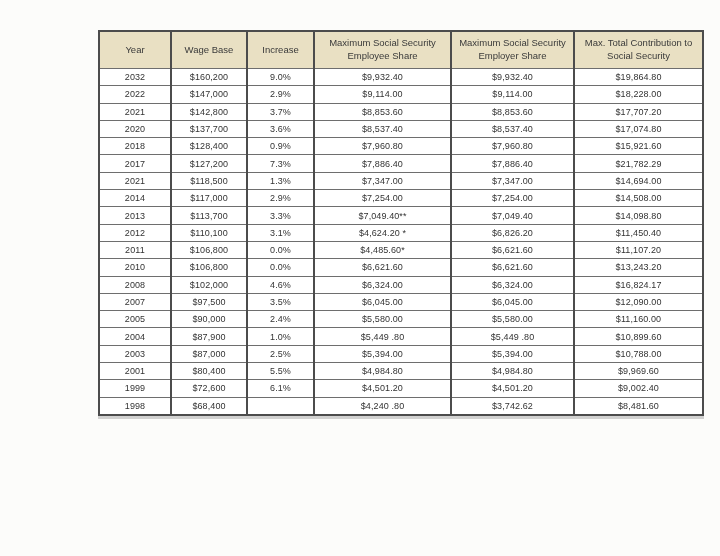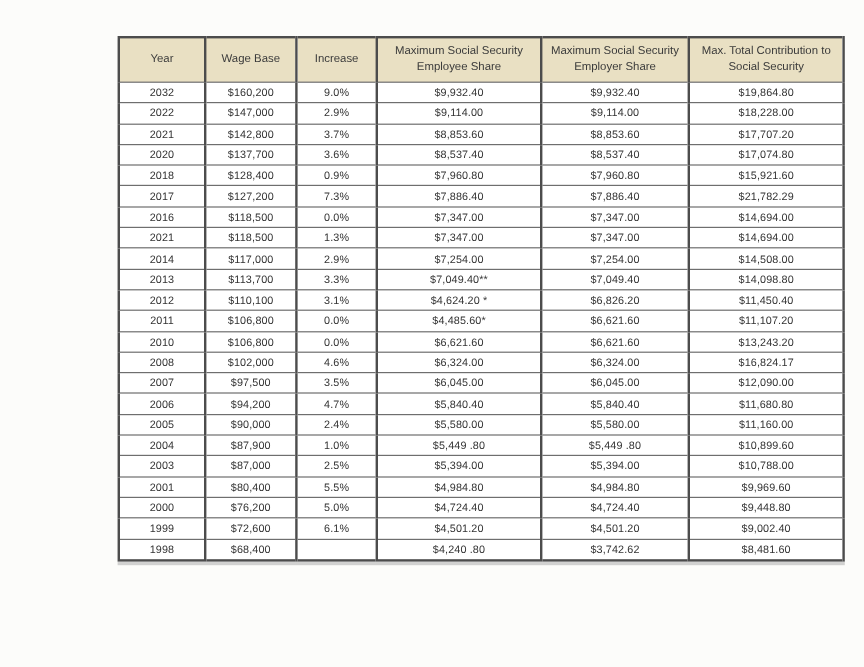--- a/index.html
+++ b/index.html
@@ -122,28 +122,20 @@
         </tr>
         <tr>
           <td>2017</td>
           <td>$127,200</td>
           <td>7.3%</td>
           <td>$7,886.40</td>
           <td>$7,886.40</td>
           <td>$21,782.29</td>
         </tr>
         <tr>
-          <td>2016</td>
-          <td>$118,500</td>
-          <td>0.0%</td>
-          <td>$7,347.00</td>
-          <td>$7,347.00</td>
-          <td>$14,694.00</td>
-        </tr>
-        <tr>
           <td>2021</td>
           <td>$118,500</td>
           <td>1.3%</td>
           <td>$7,347.00</td>
           <td>$7,347.00</td>
           <td>$14,694.00</td>
         </tr>
         <tr>
           <td>2014</td>
           <td>$117,000</td>
@@ -194,28 +186,20 @@
         </tr>
         <tr>
           <td>2007</td>
           <td>$97,500</td>
           <td>3.5%</td>
           <td>$6,045.00</td>
           <td>$6,045.00</td>
           <td>$12,090.00</td>
         </tr>
         <tr>
-          <td>2006</td>
-          <td>$94,200</td>
-          <td>4.7%</td>
-          <td>$5,840.40</td>
-          <td>$5,840.40</td>
-          <td>$11,680.80</td>
-        </tr>
-        <tr>
           <td>2005</td>
           <td>$90,000</td>
           <td>2.4%</td>
           <td>$5,580.00</td>
           <td>$5,580.00</td>
           <td>$11,160.00</td>
         </tr>
         <tr>
           <td>2004</td>
           <td>$87,900</td>
@@ -234,28 +218,20 @@
         </tr>
         <tr>
           <td>2001</td>
           <td>$80,400</td>
           <td>5.5%</td>
           <td>$4,984.80</td>
           <td>$4,984.80</td>
           <td>$9,969.60</td>
         </tr>
         <tr>
-          <td>2000</td>
-          <td>$76,200</td>
-          <td>5.0%</td>
-          <td>$4,724.40</td>
-          <td>$4,724.40</td>
-          <td>$9,448.80</td>
-        </tr>
-        <tr>
           <td>1999</td>
           <td>$72,600</td>
           <td>6.1%</td>
           <td>$4,501.20</td>
           <td>$4,501.20</td>
           <td>$9,002.40</td>
         </tr>
         <tr>
           <td>1998</td>
           <td>$68,400</td>

